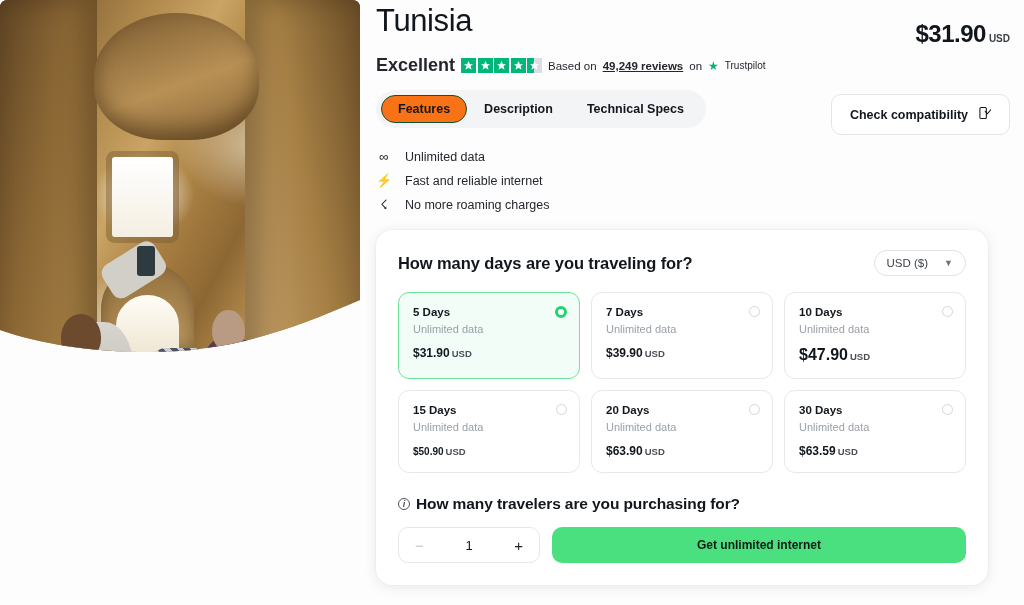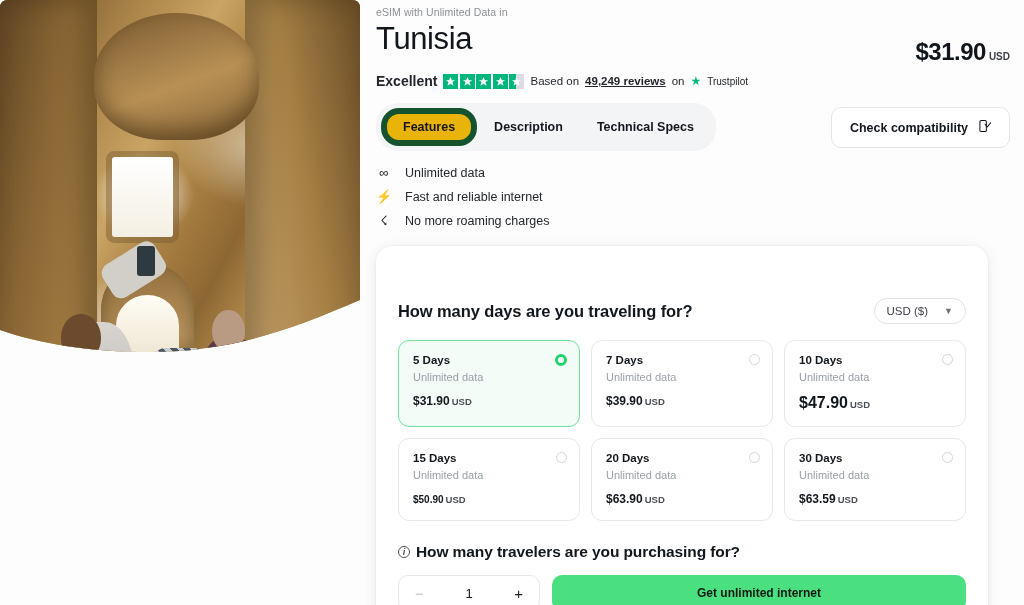--- a/index.html
+++ b/index.html
@@ -81,51 +81,51 @@
   .right { position: absolute; left: 376px; top: 0; width: 634px; }
 
   .eyebrow { font-size: 10.5px; color: #8b8f96; padding-top: 6px; letter-spacing: .1px; }
   .titlerow { display: flex; align-items: flex-start; justify-content: space-between; }
   .title { font-size: 31px; font-weight: 400; color: #11161c; letter-spacing: -.4px; line-height: 1.18; margin-top: 3px; }
   .pricebox { text-align: right; padding-top: 20px; white-space: nowrap; }
   .price { font-size: 24px; font-weight: 800; color: #11161c; letter-spacing: -.5px; }
   .price-cur { font-size: 10px; font-weight: 700; color: #3b3f45; margin-left: 3px; }
 
   .ratingrow { display: flex; align-items: center; gap: 6px; margin-top: 7px; font-size: 11.5px; color: #23272d; }
-  .rate-word { font-weight: 700; font-size: 14px; }
+  .rate-word { font-weight: 700; font-size: 18px; }
   .stars { display: flex; gap: 1.5px; }
   .star { width: 15px; height: 15px; background: #00b67a; display: flex; align-items: center; justify-content: center; }
   .star.half { background: linear-gradient(90deg,#00b67a 50%,#dcdce6 50%); }
   .star svg { width: 11px; height: 11px; fill: #fff; }
   .rev { font-weight: 700; text-decoration: underline; color: #23272d; }
   .tp-star { color: #00b67a; font-size: 12px; }
   .tp-name { font-size: 10px; color: #23272d; }
 
   .tabs { display: inline-flex; align-items: center; gap: 0; background: #f3f4f6; border-radius: 22px; padding: 5px; margin-top: 14px; }
   .tab { font-size: 12.5px; font-weight: 700; color: #13171d; padding: 7px 17px; border-radius: 18px; cursor: pointer; }
-  .tab.active { background: #eab308; border: 6px solid #14532d; padding: 6px 16px; }
+  .tab.active { background: #f97316; border: 1px solid #14532d; padding: 6px 16px; }
 
   .headrow { display: flex; align-items: flex-start; justify-content: space-between; }
   .compat {
     margin-top: 18px; display: inline-flex; align-items: center; gap: 9px;
     border: 1px solid #e3e5e9; background: #fff; border-radius: 10px;
     padding: 11px 18px; font-size: 12.5px; font-weight: 700; color: #13171d; cursor: pointer;
   }
 
   .features { margin-top: 14px; display: flex; flex-direction: column; gap: 9px; }
   .frow { display: flex; align-items: center; gap: 13px; font-size: 12.5px; color: #23272d; }
   .fico { width: 16px; display: flex; justify-content: center; color: #14181e; font-size: 13px; }
 
   
   .panel {
     margin-top: 18px; background: #fff; border-radius: 16px;
     box-shadow: 0 2px 14px rgba(20,25,35,.09), 0 0 0 1px rgba(20,25,35,.02);
     padding: 20px 22px 22px 22px; width: 612px;
   }
-  .panel-head { display: flex; align-items: center; justify-content: space-between; margin-top: 32px; }
+  .panel-head { display: flex; align-items: center; justify-content: space-between; }
   .panel-title { font-size: 16.5px; font-weight: 700; color: #12171d; letter-spacing: -.1px; }
   .currency {
     border: 1px solid #e1e3e8; border-radius: 16px; padding: 6px 12px;
     font-size: 11.5px; color: #3a3f46; display: inline-flex; align-items: center; gap: 16px; cursor: pointer;
   }
   .chev { font-size: 9px; color: #6d737b; }
 
   .grid { display: grid; grid-template-columns: repeat(3, 1fr); gap: 11px; margin-top: 16px; }
   .card {
     border: 1px solid #e6e8ec; border-radius: 11px; padding: 13px 14px 14px 14px;
@@ -168,21 +168,20 @@
         <div class="p-a-phone"></div>
         <div class="p-b"></div>
         <div class="p-c"></div>
         <div class="p-c-head"></div>
       </div>
     </div>
   </div>
 
   <div class="right">
 
-    <div class="eyebrow">eSIM with Unlimited Data in</div>
 
     <div class="titlerow">
       <div>
         <div class="title">Tunisia</div>
       </div>
       <div class="pricebox">
         <span class="price">$31.90</span><span class="price-cur">USD</span>
       </div>
     </div>
 

